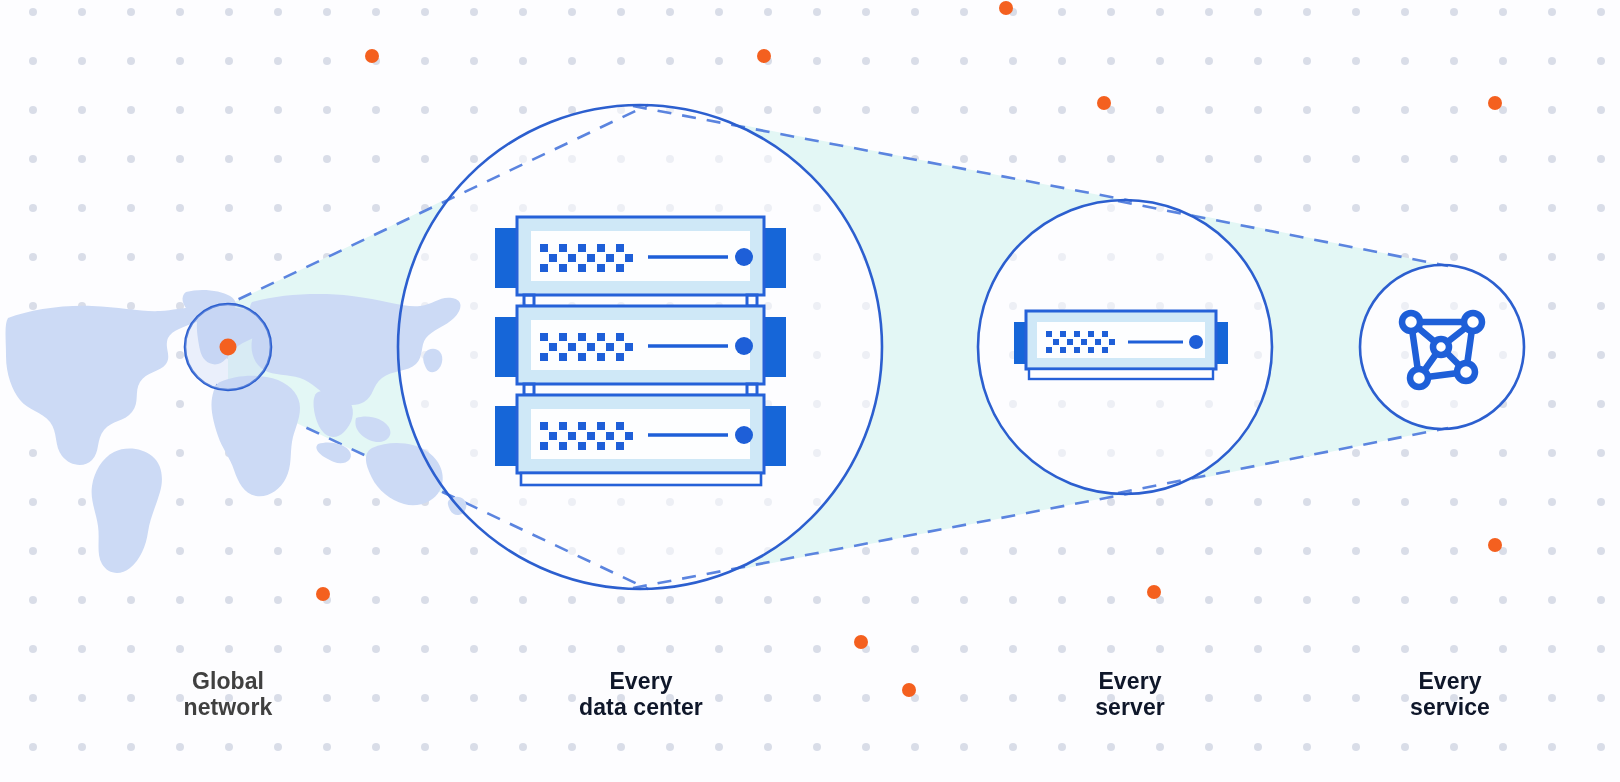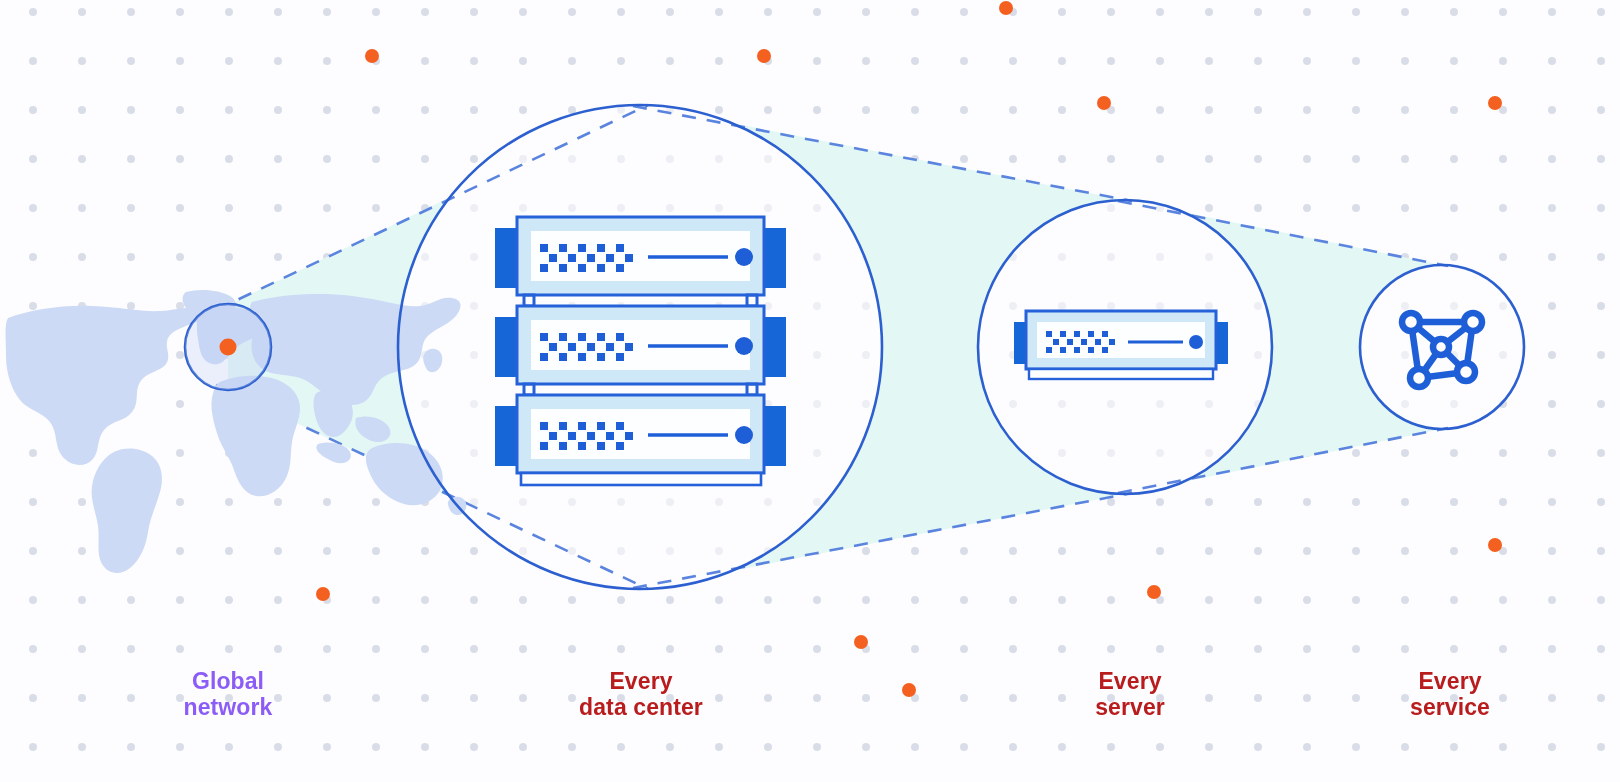--- a/index.html
+++ b/index.html
@@ -19,23 +19,23 @@
 
   
   .caption {
     position:absolute;
     text-align:center;
     font-size:23px;
     line-height:26px;
     font-weight:700;
     letter-spacing:0.1px;
     white-space:pre-line;
-    color:#b91c1c;
+    color:#0f172a;
   }
-  .caption.accent { color:#8b5cf6; }
+  .caption.accent { color:#404040; }
   #cap-global      { left:130px;  top:668px; width:196px; }
   #cap-datacenter  { left:520px;  top:668px; width:242px; }
   #cap-server      { left:1030px; top:668px; width:200px; }
   #cap-service     { left:1350px; top:668px; width:200px; }
 </style>
 </head>
 <body>
 
 <div id="stage">
 

